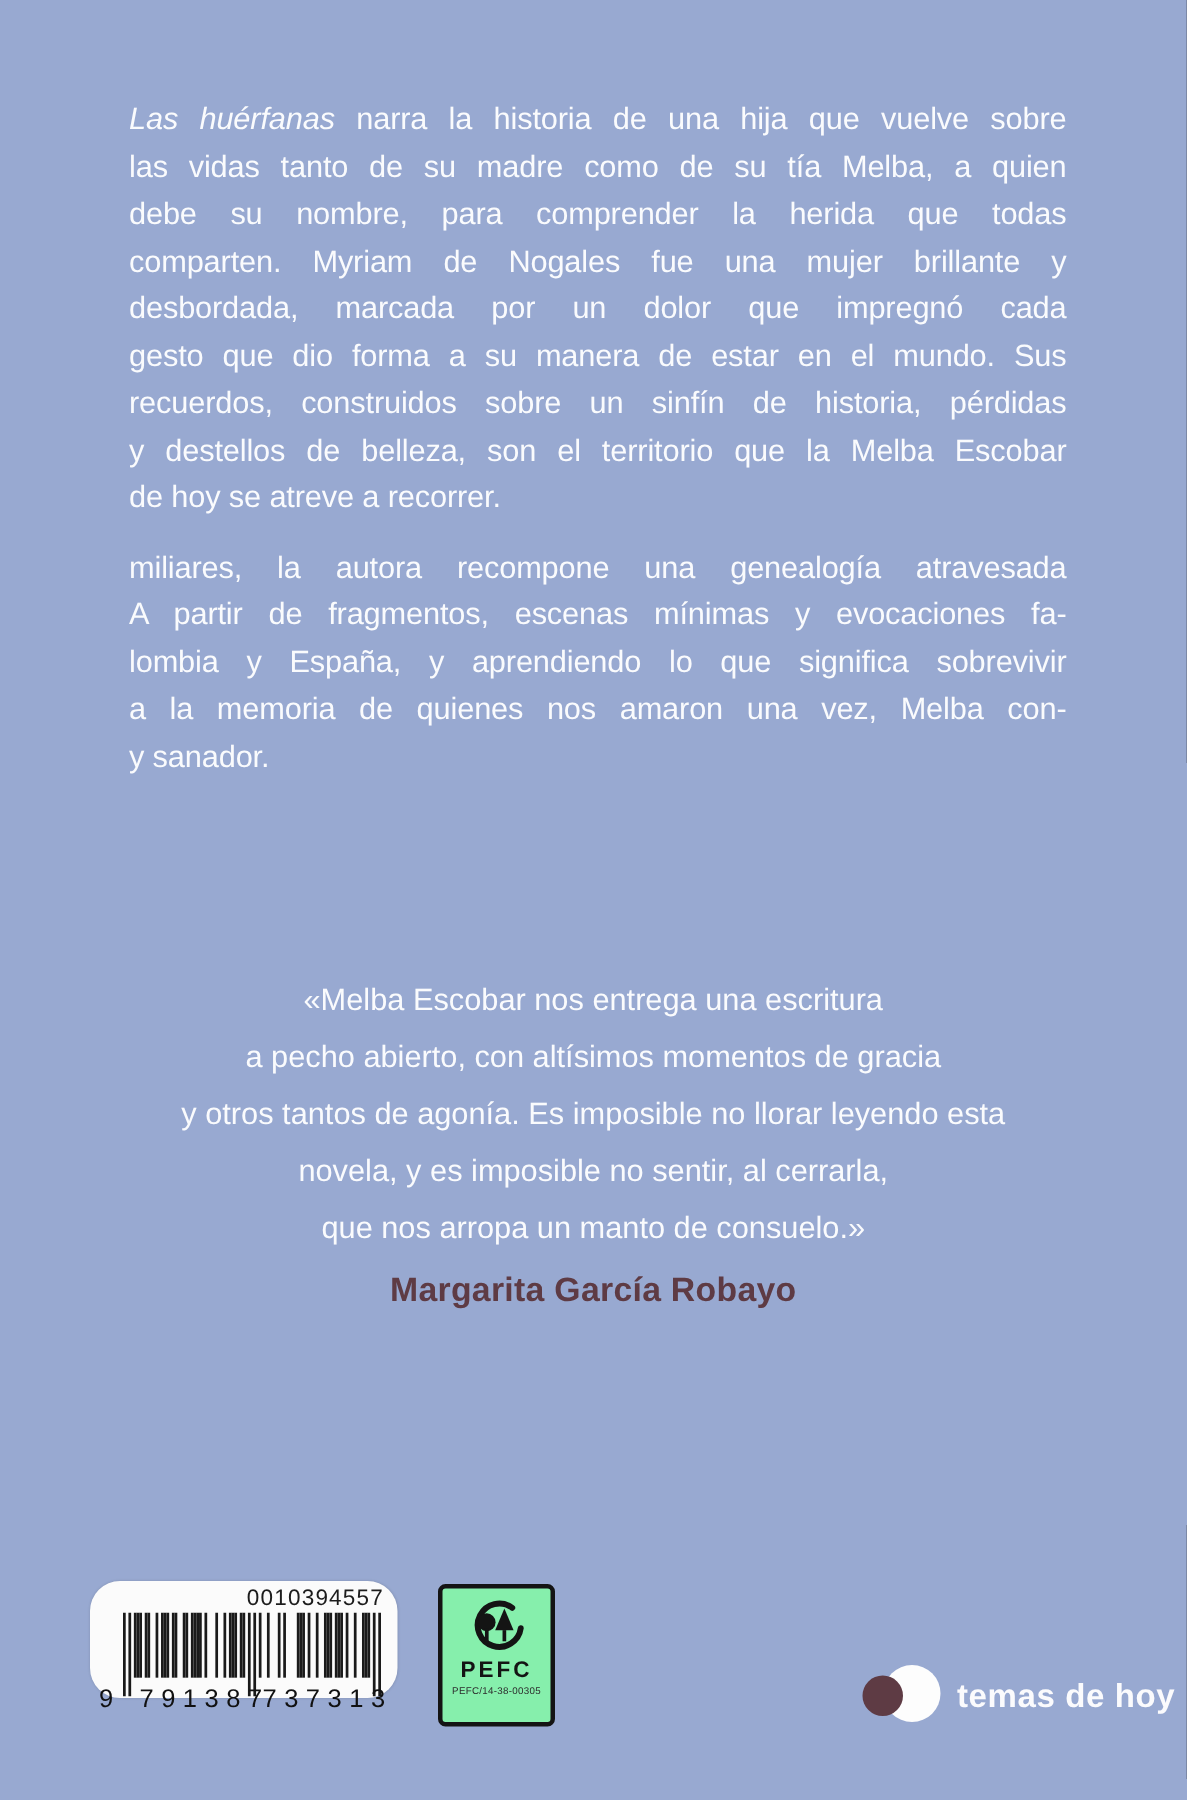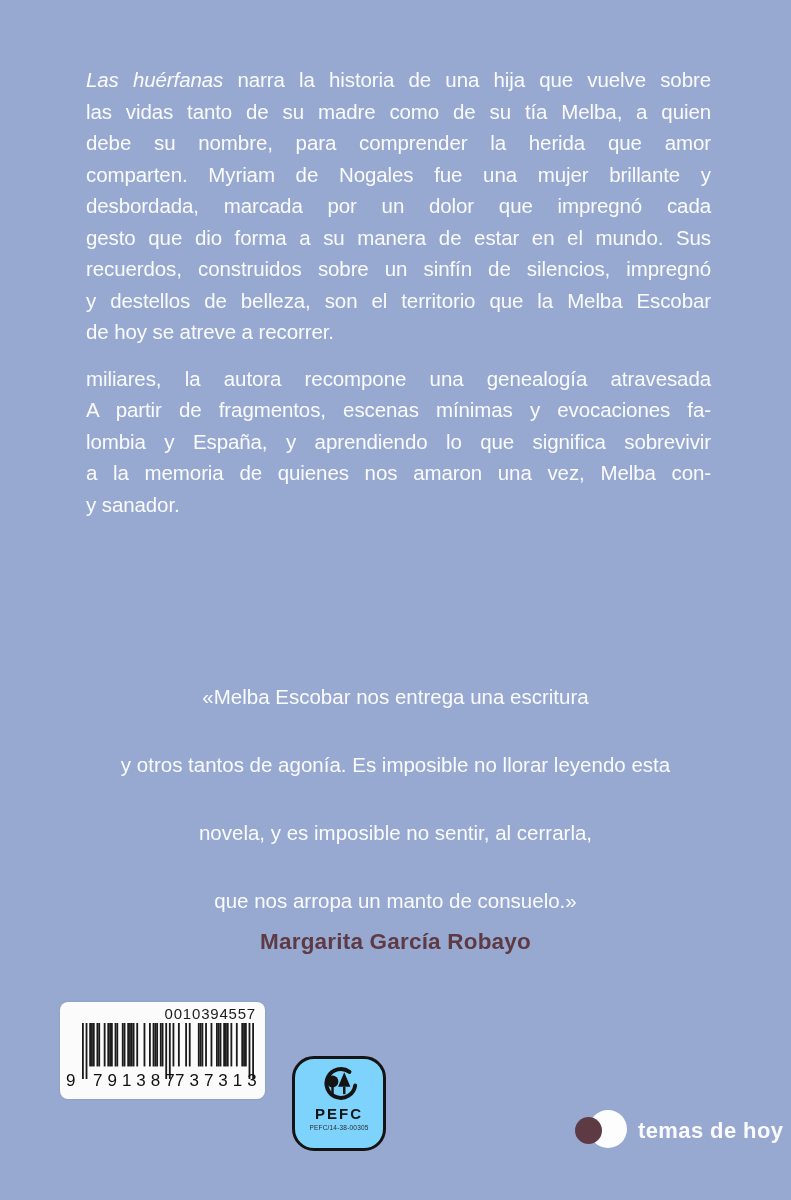--- a/index.html
+++ b/index.html
@@ -27,52 +27,52 @@
   }
   .line.last{text-align-last:left;}
   .line i{margin-top:17px;}
   
   .quote{
     position:absolute;left:45px;top:648px;width:701px;
     color:#fafbfd;
     font-size:20.5px;
     text-align:center;
   }
-  .qline{line-height:38px;margin-top:30px;}
+  .qline{line-height:38px;}
   .attribution{
     margin-top:9px;
     font-size:22.5px;
     font-weight:bold;
     color:#5e3b44;
     letter-spacing:0.2px;
   }
   
   .barcode-label{
-    position:absolute;left:60px;top:1002px;
-    width:205px;height:97px;
-    background:#fbfbfb;border-radius:8px;
+    position:absolute;left:60px;top:1054px;
+    width:205px;height:78px;
+    background:#fbfbfb;border-radius:20px;
     box-shadow:0 0 2px rgba(0,0,0,0.15);
   }
   .bc-top{
     position:absolute;right:9px;top:3px;
     font-size:15px;color:#1c1c1c;letter-spacing:0.8px;
   }
   .bc-bars{position:absolute;left:22px;top:21px;width:172px;height:56px;}
   .bc-digit{
     position:absolute;top:69px;
     font-size:17px;color:#111;
   }
   .bc-prefix{left:6px;}
   .bc-left{left:33px;letter-spacing:5px;}
   .bc-right{left:115px;letter-spacing:5px;}
   
   .pefc{
     position:absolute;left:292px;top:1056px;
-    width:94px;height:95px;box-sizing:border-box;
-    background:#7dd3fc;border:3px solid #141414;border-radius:22px;
+    width:78px;height:95px;box-sizing:border-box;
+    background:#86efac;border:3px solid #141414;border-radius:5px;
     text-align:center;
   }
   .pefc svg{display:block;margin:5px auto 0 auto;}
   .pefc-name{
     font-size:15px;font-weight:800;letter-spacing:2px;
     color:#141414;line-height:15px;
   }
   .pefc-code{
     font-size:6.5px;color:#2d2d2d;margin-top:3px;letter-spacing:0.2px;
   }
@@ -95,40 +95,41 @@
 </style>
 </head>
 <body>
 
 <div class="cover">
 
   <section class="synopsis">
       <div class="para">
         <div class="line"><i>Las huérfanas</i> narra la historia de una hija que vuelve sobre</div>
         <div class="line">las vidas tanto de su madre como de su tía Melba, a quien</div>
-        <div class="line">debe su nombre, para comprender la herida que amor</div>
+        <div class="line">debe su nombre, para comprender la herida que todas</div>
         <div class="line">comparten. Myriam de Nogales fue una mujer brillante y</div>
         <div class="line">desbordada, marcada por un dolor que impregnó cada</div>
         <div class="line">gesto que dio forma a su manera de estar en el mundo. Sus</div>
-        <div class="line">recuerdos, construidos sobre un sinfín de silencios, impregnó</div>
+        <div class="line">recuerdos, construidos sobre un sinfín de historia, pérdidas</div>
         <div class="line">y destellos de belleza, son el territorio que la Melba Escobar</div>
         <div class="line last">de hoy se atreve a recorrer.</div>
       </div>
       <div class="para">
         <div class="line">miliares, la autora recompone una genealogía atravesada</div>
         <div class="line">A partir de fragmentos, escenas mínimas y evocaciones fa-</div>
         <div class="line">lombia y España, y aprendiendo lo que significa sobrevivir</div>
         <div class="line">a la memoria de quienes nos amaron una vez, Melba con-</div>
         <div class="line last">y sanador.</div>
       </div>
     </section>
 
   <section class="quote">
     <div>
         <div class="qline">«Melba Escobar nos entrega una escritura</div>
+        <div class="qline">a pecho abierto, con altísimos momentos de gracia</div>
         <div class="qline">y otros tantos de agonía. Es imposible no llorar leyendo esta</div>
         <div class="qline">novela, y es imposible no sentir, al cerrarla,</div>
         <div class="qline">que nos arropa un manto de consuelo.»</div>
       </div>
     <div class="attribution">Margarita García Robayo</div>
   </section>
 
   <div class="barcode-label">
     <div class="bc-top">0010394557</div>
     <svg class="bc-bars" viewBox="0 0 190 58" preserveAspectRatio="none" fill="#1a1a1a">

